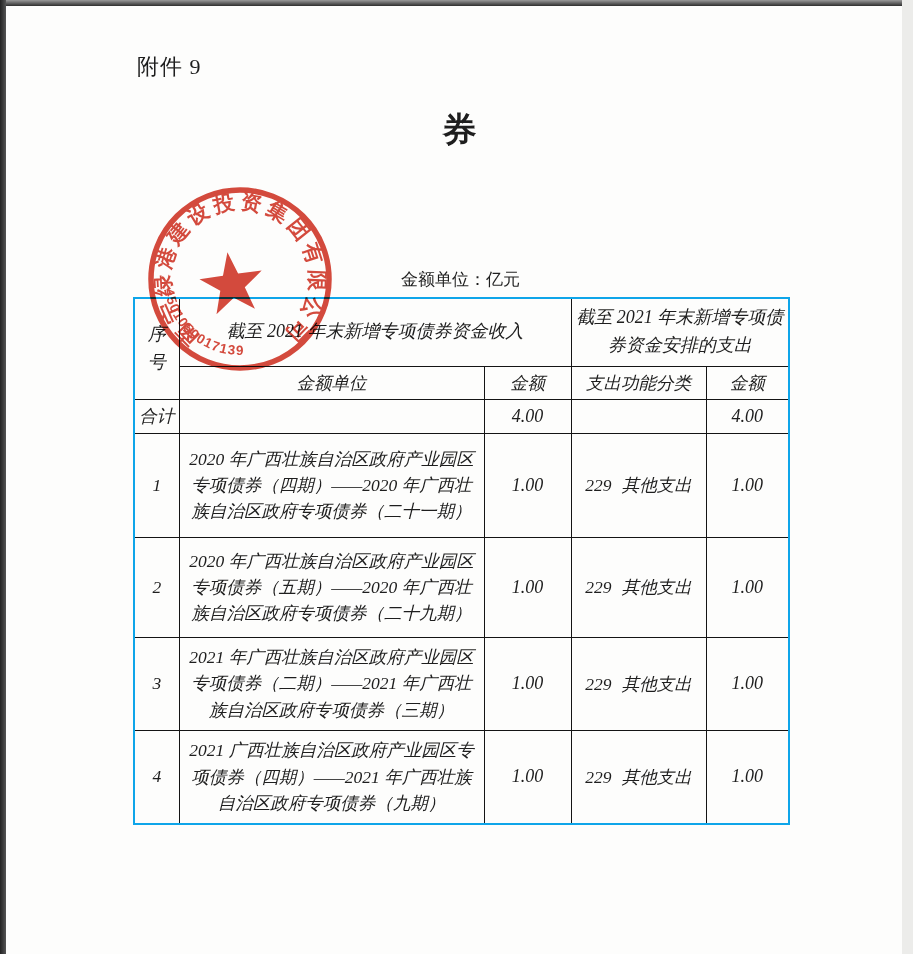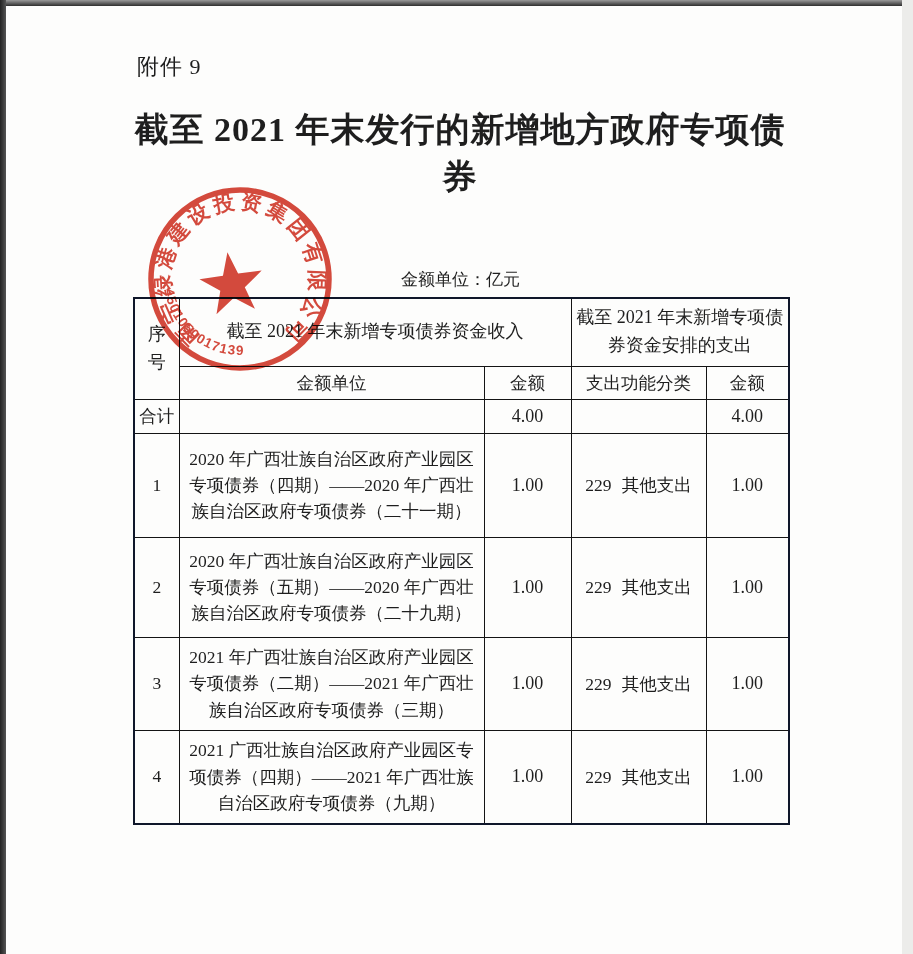--- a/index.html
+++ b/index.html
@@ -21,21 +21,21 @@
     font-size:17px;}
   table.main{
     position:absolute;left:133px;top:297px;width:655px;
     border-collapse:collapse;table-layout:fixed;
     font-size:17.5px;
   }
   table.main td,table.main th{
     border:1.6px solid #141414;text-align:center;vertical-align:middle;
     padding:1px 4px;font-weight:normal;
   }
-  table.main{border:2px solid #0f172a;}
+  table.main{border:2px solid #0ea5e9;font-style:italic;}
   .bond-cell{padding:2px 13px;line-height:1.5;margin-left:11px;}
   tr.hr1{height:68px;} tr.hr1 th{font-size:18px;line-height:1.55;}
   tr.hr2{height:33px;}
   tr.total-row{height:34px;}
   tr.data-r1{height:104px;} tr.data-r2{height:100px;}
   tr.data-r3{height:93px;} tr.data-r4{height:94px;}
   .num-cell{font-size:18px;}
   .cat-cell{word-spacing:6px;margin-top:32px;}
   .stamp{
     position:absolute;left:145px;top:184px;width:190px;height:190px;
@@ -45,21 +45,20 @@
 </head>
 <body>
 
 <div class="scan-strip-top"></div>
 <div class="scan-strip-left"></div>
 <div class="scan-strip-right"></div>
 
 <div class="attachment">附件 9</div>
 
 <div class="title">
-  <div>截至 2021 年末发行的新增地方政府专项债</div>
   <div>券</div>
 </div>
 
 <div class="unit">金额单位：亿元</div>
 
 <table class="main">
   <colgroup>
     <col style="width:45px">
       <col style="width:305px">
       <col style="width:87px">

